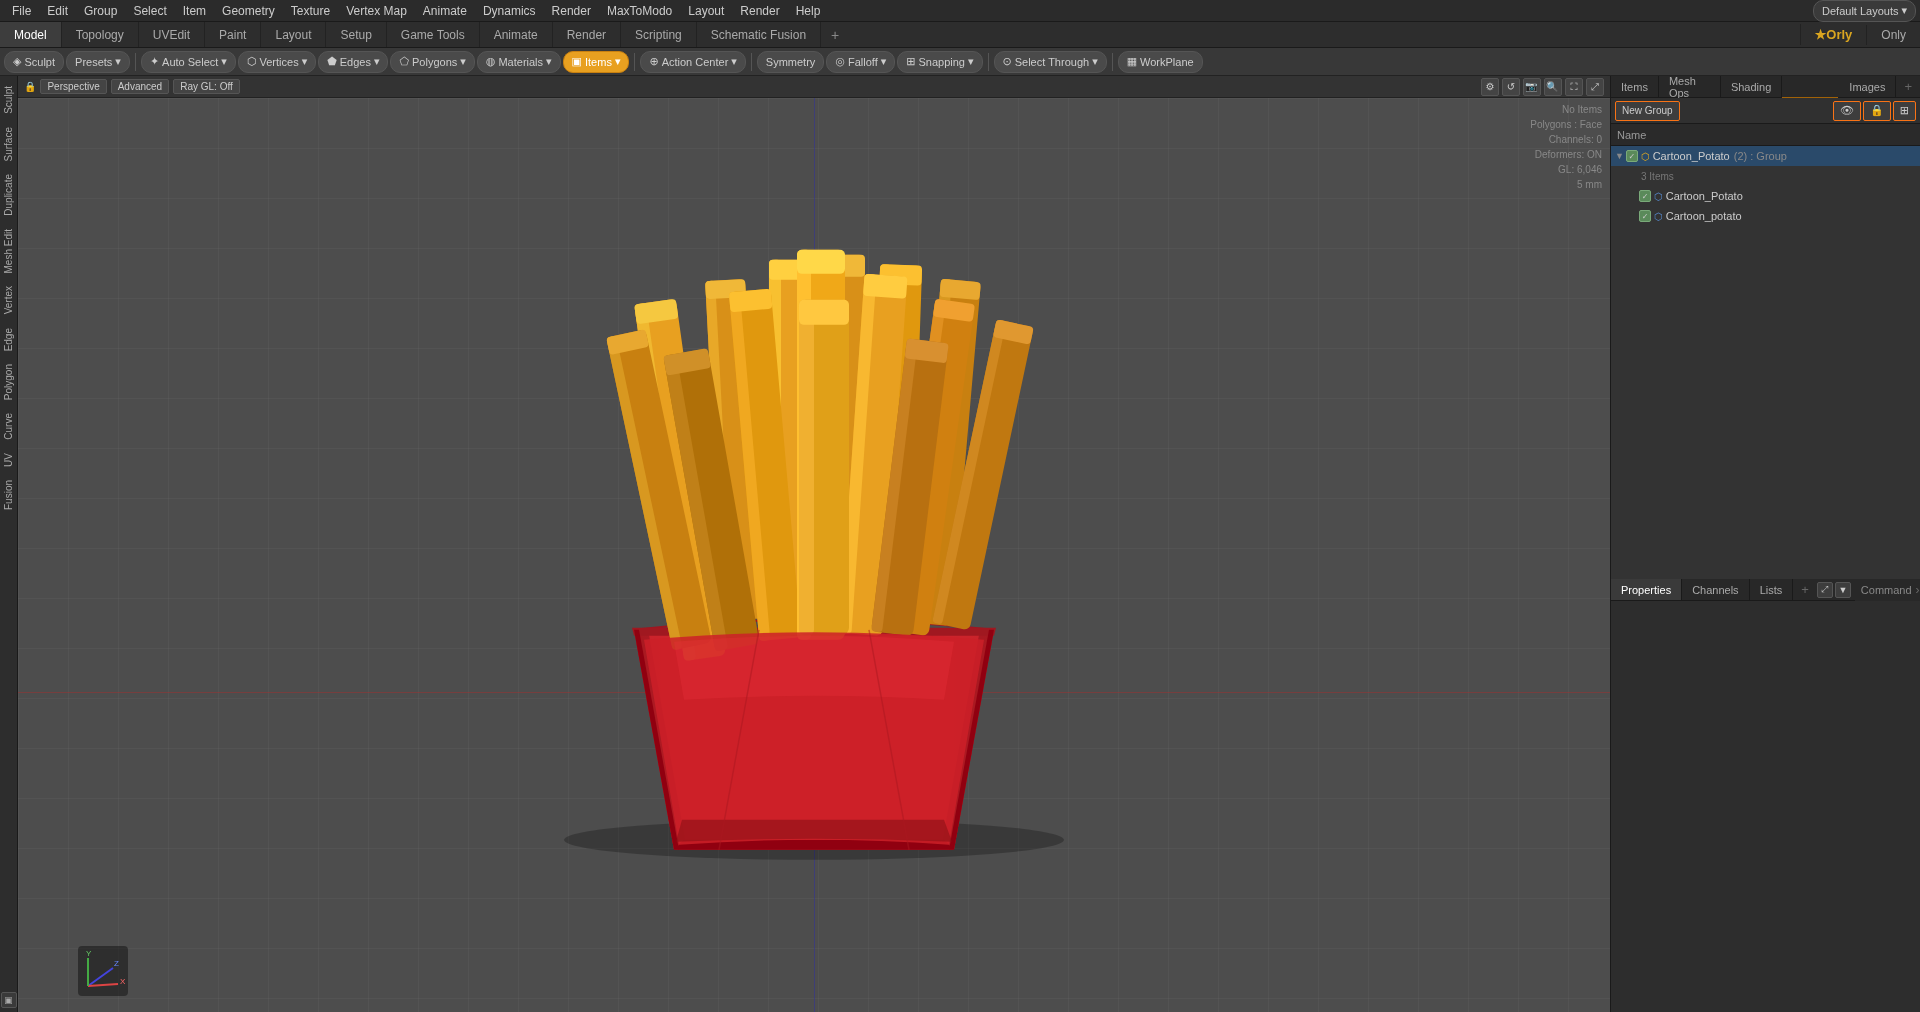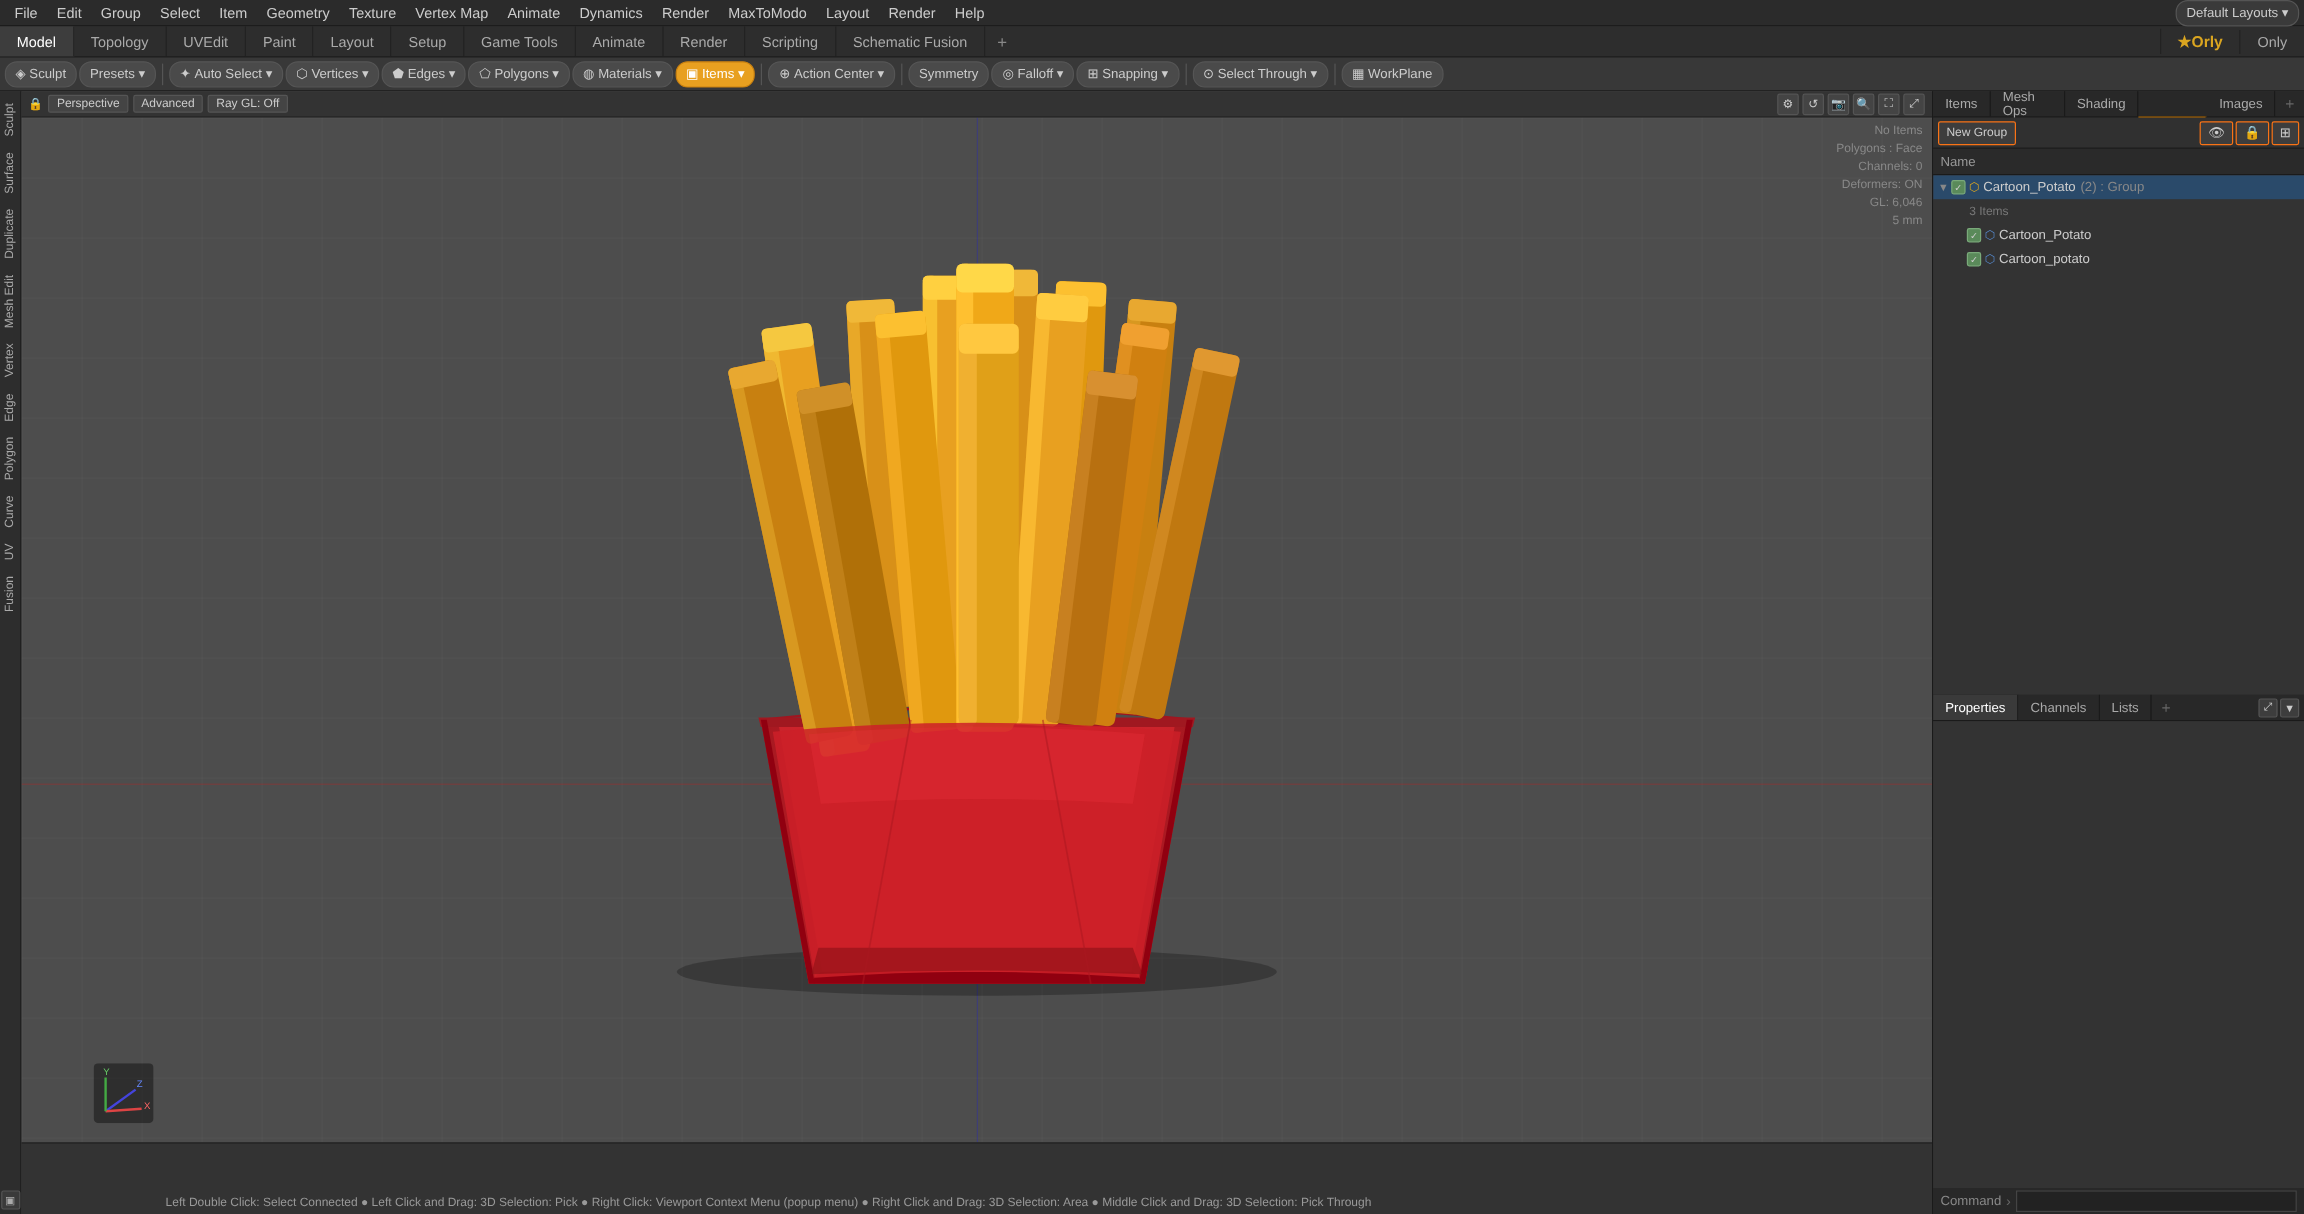--- a/index.html
+++ b/index.html
@@ -325,21 +325,21 @@
       background: #555; 
       border-radius: 2px; 
       margin-right: 3px;
       display: flex; align-items: center; justify-content: center;
       font-size: 8px;
     }
     #properties-panel {
       flex: 1;
       background: #2d2d2d;
       display: flex;
-      flex-direction: column;
+      flex-direction: row;
     }
     #properties-tabs {
       height: 22px;
       background: #282828;
       display: flex;
       align-items: center;
       border-bottom: 1px solid #1a1a1a;
     }
     .prop-tab {
       padding: 2px 10px;
@@ -661,23 +661,20 @@
       <div id="viewport-info">
         <div style="color:#888;">No Items</div>
         <div style="color:#888;">Polygons : Face</div>
         <div style="color:#888;">Channels: 0</div>
         <div style="color:#888;">Deformers: ON</div>
         <div style="color:#888;">GL: 6,046</div>
         <div style="color:#888;">5 mm</div>
       </div>
     </div>
 
-    <div id="viewport-status">
-      <div id="status-bar-text">Left Double Click: Select Connected  ●  Left Click and Drag: 3D Selection: Pick  ●  Right Click: Viewport Context Menu (popup menu)  ●  Right Click and Drag: 3D Selection: Area  ●  Middle Click and Drag: 3D Selection: Pick Through</div>
-    </div>
   </div>
 
   <div id="right-panel">
 
     <div id="right-panel-tabs">
       <div class="rp-tab">Items</div>
       <div class="rp-tab">Mesh Ops</div>
       <div class="rp-tab">Shading</div>
       <div class="rp-tab active">Groups</div>
       <div class="rp-tab">Images</div>

